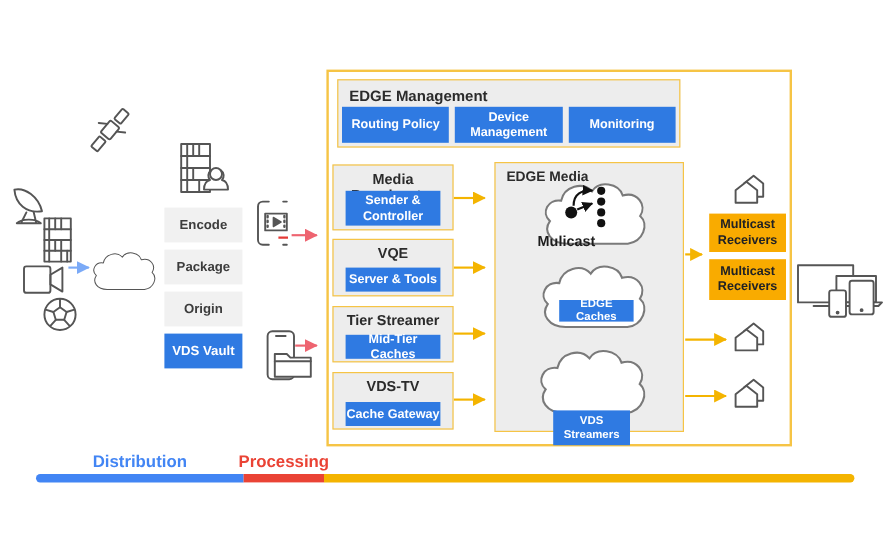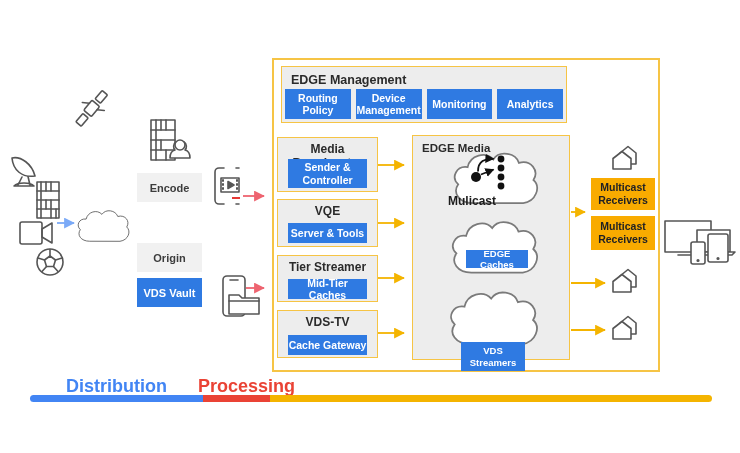--- a/index.html
+++ b/index.html
@@ -16,21 +16,21 @@
   .src-box{background:var(--lightbox);color:#3c3c3c;font-size:11px;font-weight:600;
            display:flex;align-items:center;justify-content:center;box-sizing:border-box;}
   .src-box.blue{background:var(--blue);color:#fff;}
   .chip{background:var(--blue);color:#fff;font-size:9.5px;font-weight:600;line-height:1.2;
         display:flex;align-items:center;justify-content:center;text-align:center;box-sizing:border-box;}
   .orange-box{background:var(--orange);color:#202124;font-size:10.5px;font-weight:700;line-height:1.25;
         display:flex;align-items:center;justify-content:center;text-align:center;box-sizing:border-box;}
   .outer-box{border:2px solid var(--gold);box-sizing:border-box;background:transparent;}
 
   
-  .legend-label{font-size:18px;font-weight:700;text-align:center;}
+  .legend-label{font-size:14px;font-weight:700;text-align:center;}
   .bar{height:7px;}
 
   .cloud-label{font-size:12px;font-weight:700;color:#1c1c1c;text-align:left;}
   .icon-stroke{stroke:#555;fill:none;stroke-width:1.6;stroke-linejoin:round;stroke-linecap:round;}
 </style>
 </head>
 <body>
 
 <div class="stage">
 
@@ -113,20 +113,21 @@
       <path d="M5,12 H29 M5,22 H29 M5,32 H29"></path>
       <path d="M10,2 V42 M15,2 V12 M20,2 V12 M15,22 V32 M20,32 V42"></path>
     </g>
     <g class="icon-stroke" fill="#fff">
       <path d="M38,24 c3,2 3,6 1,8 c4,1 5,5 5,8 H24 c0,-3 1,-7 5,-8 c-2,-2 -2,-6 1,-8" fill="#fff"></path>
       <circle cx="34" cy="27" r="5" fill="#fff"></circle>
     </g>
   </svg>
 
   <div class="abs src-box" style="left:137px;top:173px;width:65px;height:29px;">Encode</div>
+  <div class="abs src-box" style="left:137px;top:208px;width:65px;height:29px;">Package</div>
   <div class="abs src-box" style="left:137px;top:243px;width:65px;height:29px;">Origin</div>
   <div class="abs src-box blue" style="left:137px;top:278px;width:65px;height:29px;">VDS Vault</div>
 
   <svg class="abs" style="left:212px;top:165px;" width="36" height="44" viewBox="0 0 36 44">
     <g class="icon-stroke">
       <path d="M12,3 H7 a4,4 0 0 0 -4,4 V35 a4,4 0 0 0 4,4 H12"></path>
       <path d="M24,3 h3 M24,39 h3"></path>
       <rect x="9" y="13" width="18" height="14"></rect>
       <path d="M11,15 v1 M11,19 v1 M11,23 v1 M25,15 v1 M25,19 v1 M25,23 v1" stroke-width="2"></path>
       <path d="M16,16.5 L22,20 L16,23.5 Z" fill="#555"></path>
@@ -145,21 +146,20 @@
 
   <div class="abs outer-box" style="left:272px;top:58px;width:388px;height:314px;"></div>
 
   <div class="abs panel" style="left:281px;top:66px;width:286px;height:57px;">
     <div class="panel-title" style="position:absolute;left:9px;top:6px;text-align:right;font-size:12.5px;">EDGE Management</div>
   </div>
   <div class="abs" style="left:285px;top:89px;width:278px;height:30px;display:flex;gap:5px;">
     <div class="btn" style="flex:1;">Routing Policy</div>
     <div class="btn" style="flex:1;">Device Management</div>
     <div class="btn" style="flex:1;">Monitoring</div>
-    <div class="btn" style="flex:1;">Analytics</div>
   </div>
 
   <div class="abs panel" style="left:277px;top:137px;width:101px;height:55px;">
     <div class="panel-title" style="margin-top:4px;">Media Broadcaster</div>
     <div class="btn" style="position:absolute;left:10px;right:10px;top:21px;height:29px;">Sender &amp; Controller</div>
   </div>
 
   <div class="abs panel" style="left:277px;top:199px;width:101px;height:48px;">
     <div class="panel-title" style="margin-top:4px;">VQE</div>
     <div class="btn" style="position:absolute;left:10px;right:10px;top:23px;height:20px;">Server &amp; Tools</div>

